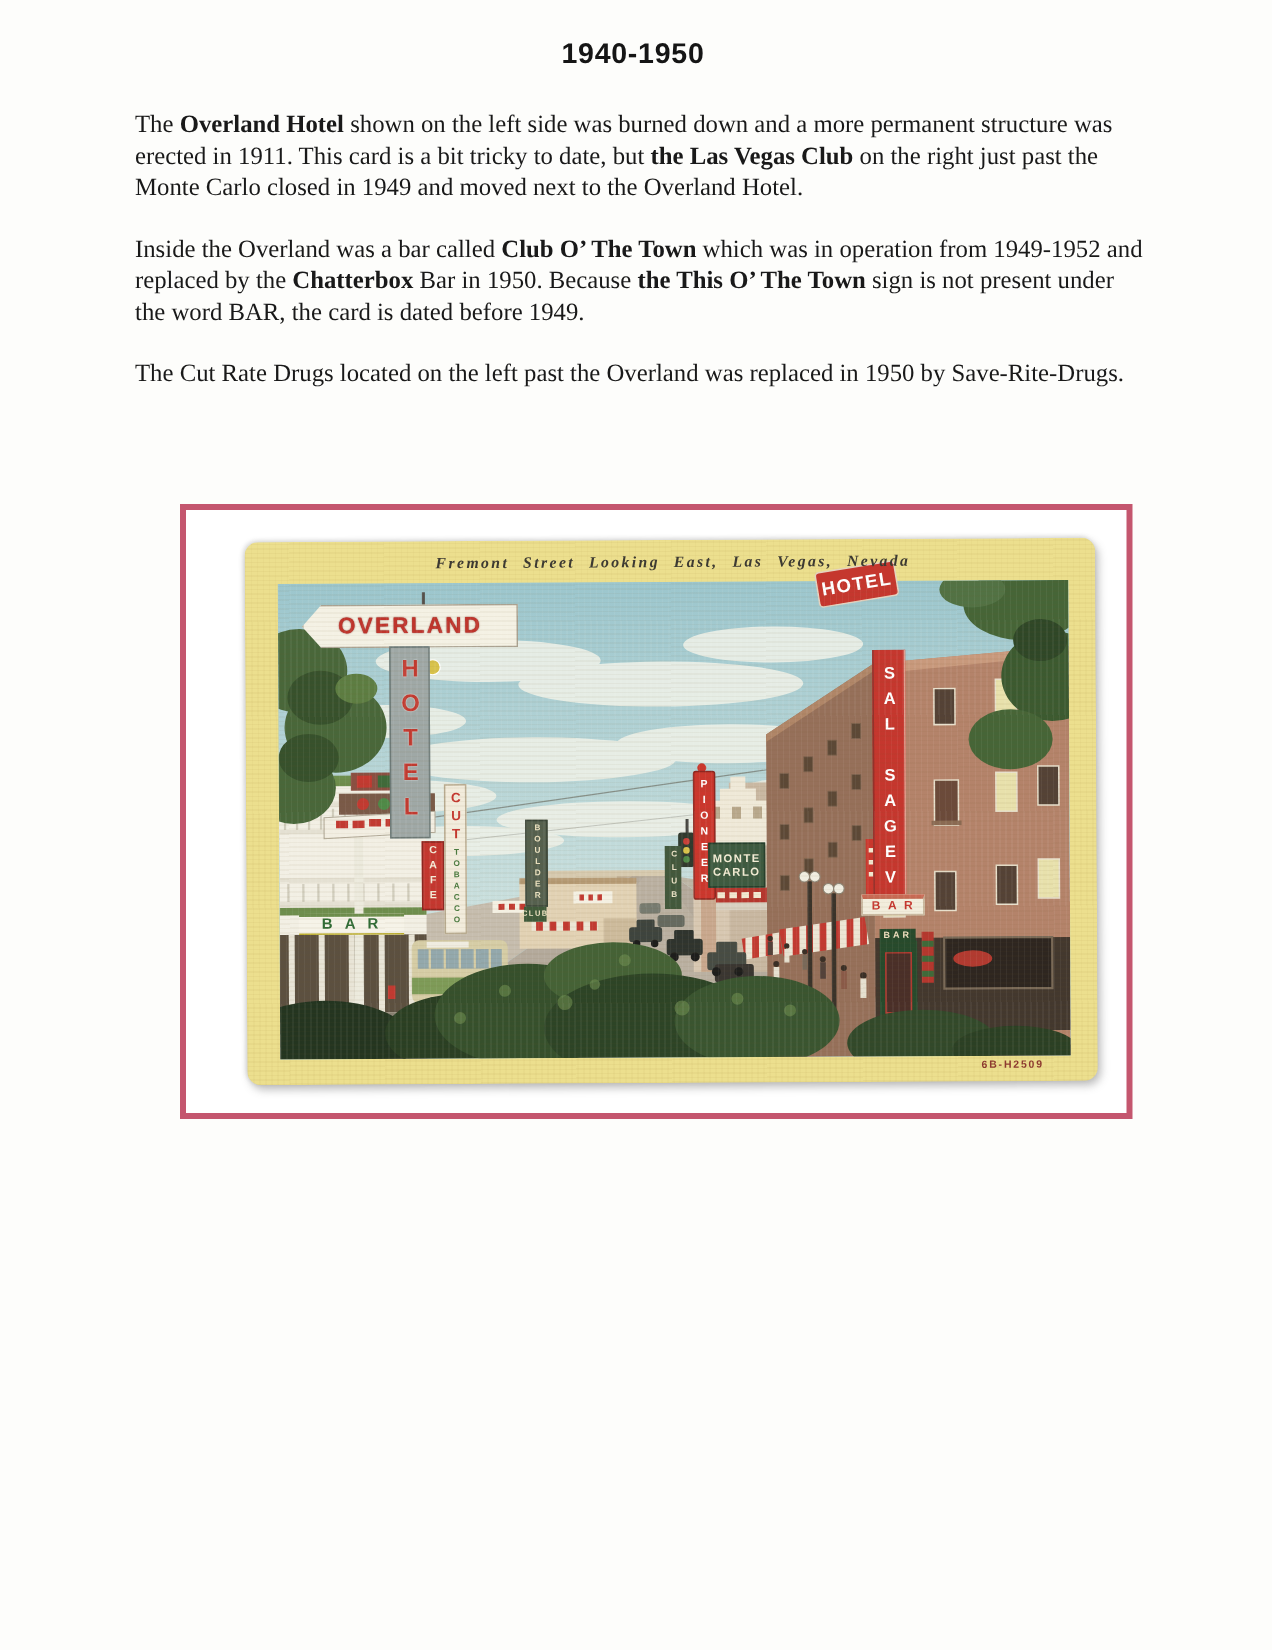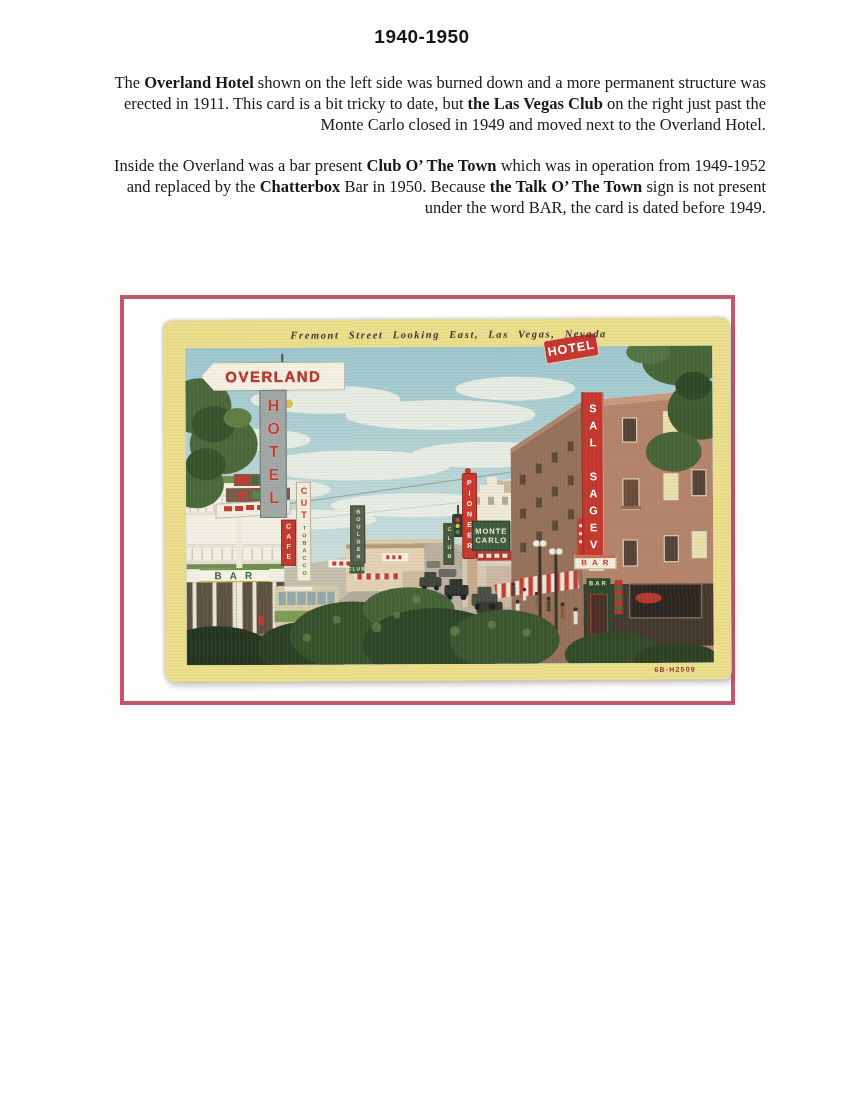--- a/index.html
+++ b/index.html
@@ -16,32 +16,31 @@
     font-weight:bold;
     font-size:19px;
     letter-spacing:.5px;
     color:#151515;
   }
   .text-block{
     margin:24px 0 0 90px;
     width:676px;
     font-size:16.5px;
     line-height:21px;
-    text-align:right;
   }
   .text-block p{margin:0 0 20px 0}
   .text-block b{font-weight:bold}
 
   
   .frame{
     margin:77px 0 16px 120px;
     width:607px;height:402px;
     border:4px solid #c4566e;
     background:#ffffff;
-    display:flex;align-items:center;justify-content:flex-end;
+    display:flex;align-items:center;justify-content:center;padding-left:20px;
   }
   .postcard{
     position:relative;
     width:567px;height:362px;
     background:
       repeating-linear-gradient(0deg, rgba(150,115,40,.06) 0 1px, rgba(0,0,0,0) 1px 3px),
       repeating-linear-gradient(90deg, rgba(150,115,40,.04) 0 1px, rgba(0,0,0,0) 1px 4px),
       #ecdf8e;
     border-radius:9px;
     box-shadow:2px 3px 6px rgba(90,90,90,.4), -1px -1px 3px rgba(120,120,120,.25);
@@ -118,21 +117,22 @@
   .sg-bar-right-small{left:400px;top:232px;width:24px;height:9px;background:#274a2c;
     color:#f0dfc0;font-size:6px;letter-spacing:2px;}
 </style>
 </head>
 <body>
 
 <h1 class="page-title">1940-1950</h1>
 
 <div class="text-block">
   <p><span>The </span><b>Overland Hotel</b><span> shown on the left side was burned down and a more permanent structure was erected in 1911. This card is a bit tricky to date, but </span><b>the Las Vegas Club</b><span> on the right just past the Monte Carlo closed in 1949 and moved next to the Overland Hotel.</span></p>
-  <p><span>Inside the Overland was a bar present </span><b>Club O’ The Town</b><span> which was in operation from 1949-1952 and replaced by the </span><b>Chatterbox</b><span> Bar in 1950. Because </span><b>the Talk O’ The Town</b><span> sign is not present under the word BAR, the card is dated before 1949.</span></p>
+  <p><span>Inside the Overland was a bar called </span><b>Club O’ The Town</b><span> which was in operation from 1949-1952 and replaced by the </span><b>Chatterbox</b><span> Bar in 1950. Because </span><b>the This O’ The Town</b><span> sign is not present under the word BAR, the card is dated before 1949.</span></p>
+  <p><span>The Cut Rate Drugs located on the left past the Overland was replaced in 1950 by Save-Rite-Drugs.</span></p>
 </div>
 
 <div class="frame">
   <div class="postcard">
     <div class="pc-caption">Fremont Street Looking East, Las Vegas, Nevada</div>
 
     <div class="scene">
       <svg viewBox="0 0 527 317" width="527" height="317">
         <defs>
           <linearGradient id="sky" x1="0" y1="0" x2="0" y2="1">

